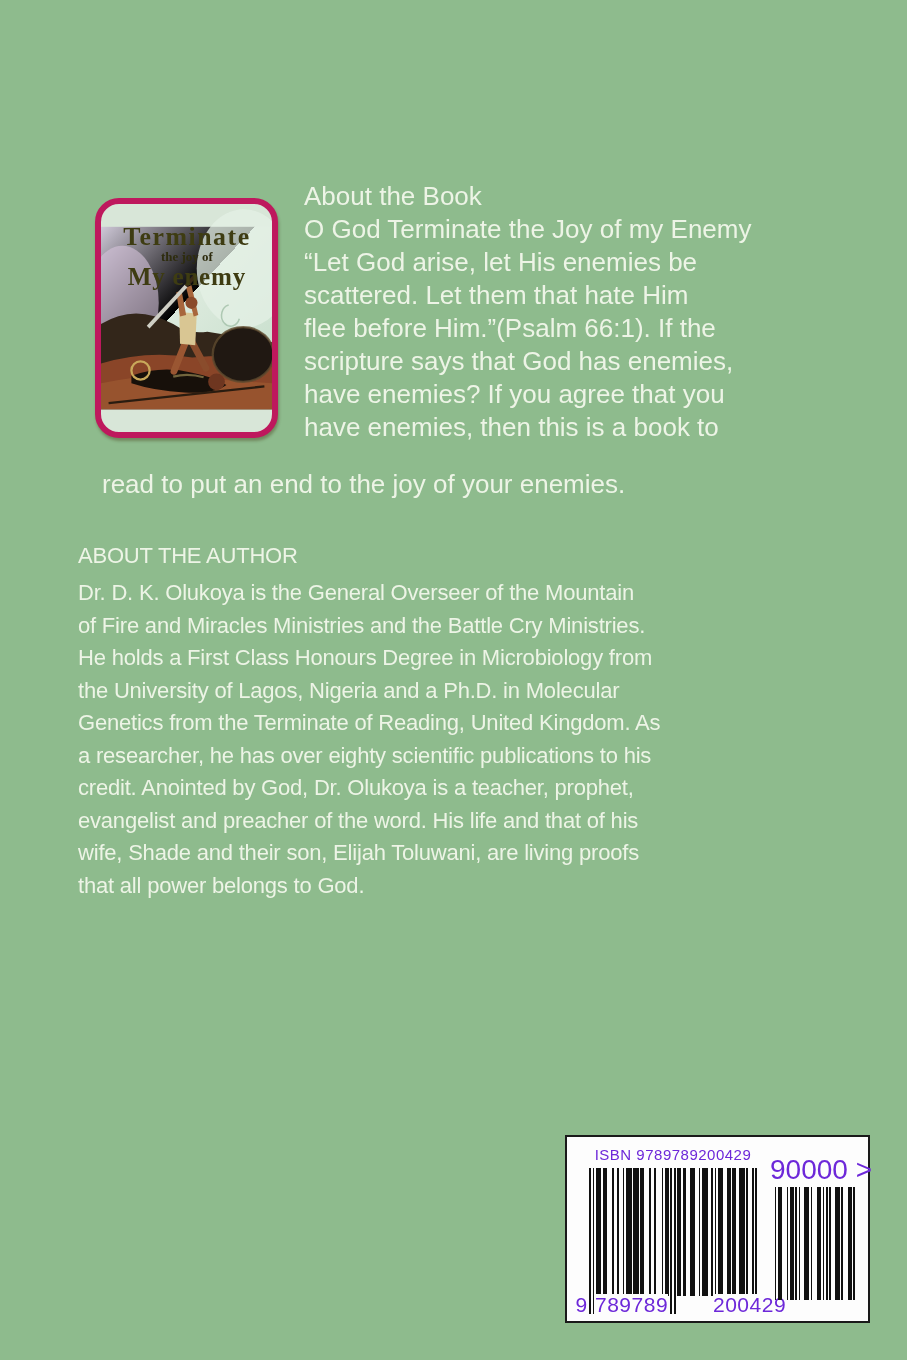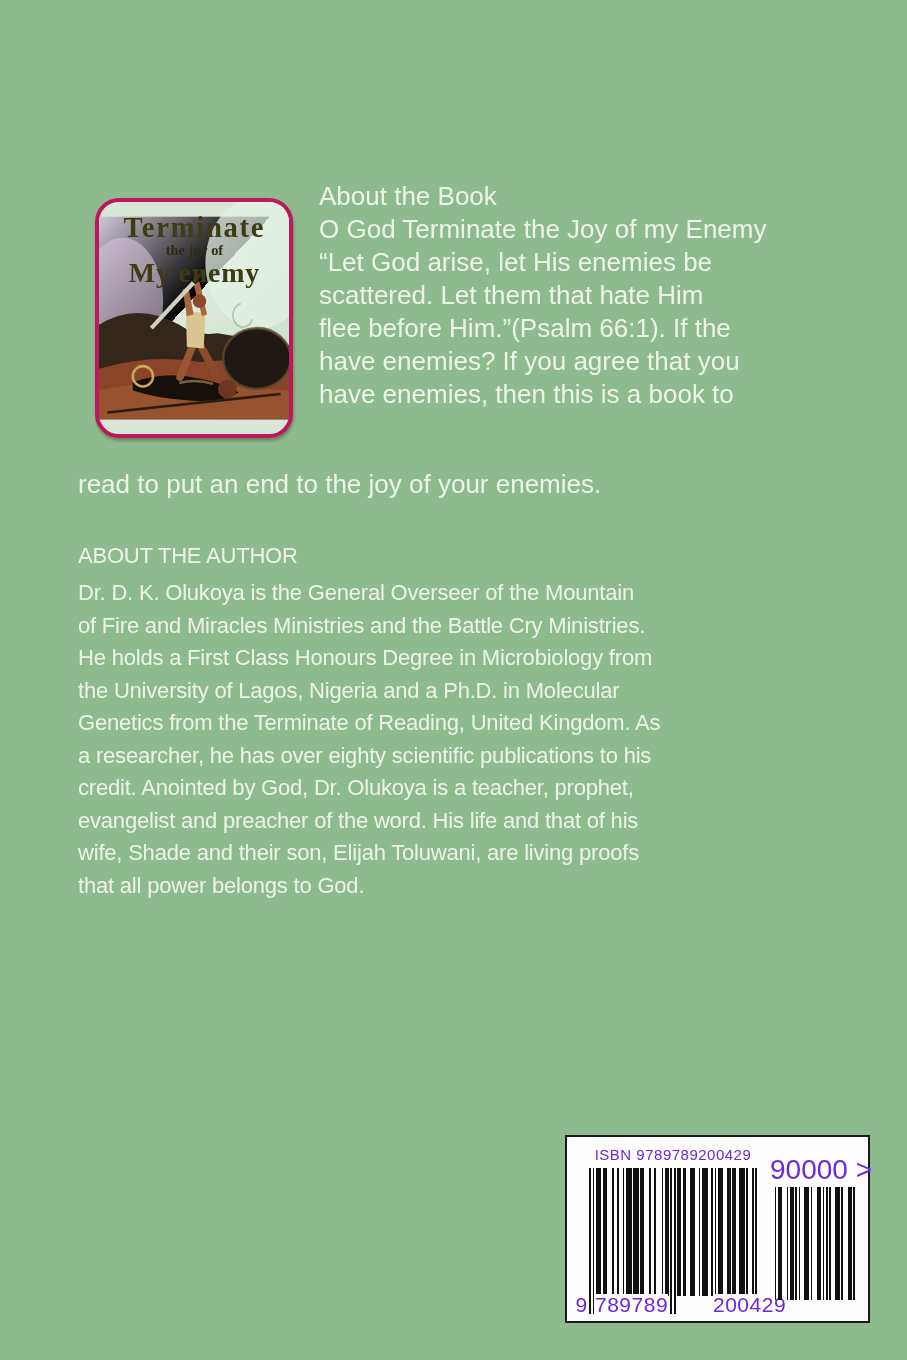--- a/index.html
+++ b/index.html
@@ -7,29 +7,29 @@
     width:907px;height:1360px;position:relative;overflow:hidden;
     font-family:"Liberation Sans","DejaVu Sans",sans-serif;
     background:#8ebb8d;
   }
   .page{position:absolute;inset:0;color:#edf4e6;}
 
   
   .about-book{position:absolute;left:78px;top:180px;width:792px;
     font-size:26px;line-height:33px;}
   .thumb{
-    float:left;width:198px;height:240px;margin:18px 26px 30px 17px;
-    border:4px solid #be185d;border-radius:24px;overflow:hidden;
+    float:left;width:183px;height:240px;margin:18px 26px 30px 17px;
+    border:6px solid #be185d;border-radius:24px;overflow:hidden;
     box-sizing:border-box;background:#d8e6d8;
     box-shadow:1px 3px 3px rgba(60,40,10,0.35);
   }
   .thumb svg{display:block;width:100%;height:100%;}
   .cover-title{font-family:"Liberation Serif","DejaVu Serif",serif;font-weight:bold;}
   .line{display:block;white-space:nowrap;}
-  .line.clear{clear:left;}
+  .line.clear{clear:left;margin-left:24px;}
 
   
   .about-author{position:absolute;left:78px;top:539px;width:810px;
     font-size:22px;line-height:32.5px;letter-spacing:-0.2px;}
   .about-author .heading{display:block;line-height:33px;margin-bottom:5px;white-space:nowrap;}
 
   
   .barcode-box{
     position:absolute;left:565px;top:1135px;width:305px;height:188px;
     background:#fdfdfd;border:2px solid #1a1a1a;box-sizing:border-box;
@@ -92,20 +92,21 @@
         <text class="cover-title" x="113" y="45" font-size="17" text-anchor="middle" fill="#2e2c0e">the joy of</text>
         <text class="cover-title" x="113" y="77" font-size="33" letter-spacing="1" text-anchor="middle" fill="#3e3c12">My enemy</text>
       </svg>
     </figure>
 
     <span class="line">About the Book</span>
     <span class="line">O God Terminate the Joy of my Enemy</span>
     <span class="line">“Let God arise, let His enemies be</span>
     <span class="line">scattered. Let them that hate Him</span>
     <span class="line">flee before Him.”(Psalm 66:1). If the</span>
+    <span class="line">scripture says that God has enemies,</span>
     <span class="line">have enemies? If you agree that you</span>
     <span class="line">have enemies, then this is a book to</span>
     <span class="line clear">read to put an end to the joy of your enemies.</span>
   </section>
 
   <section class="about-author">
     <span class="heading">ABOUT THE AUTHOR</span>
     <span class="line">Dr. D. K. Olukoya is the General Overseer of the Mountain</span>
     <span class="line">of Fire and Miracles Ministries and the Battle Cry Ministries.</span>
     <span class="line">He holds a First Class Honours Degree in Microbiology from</span>

